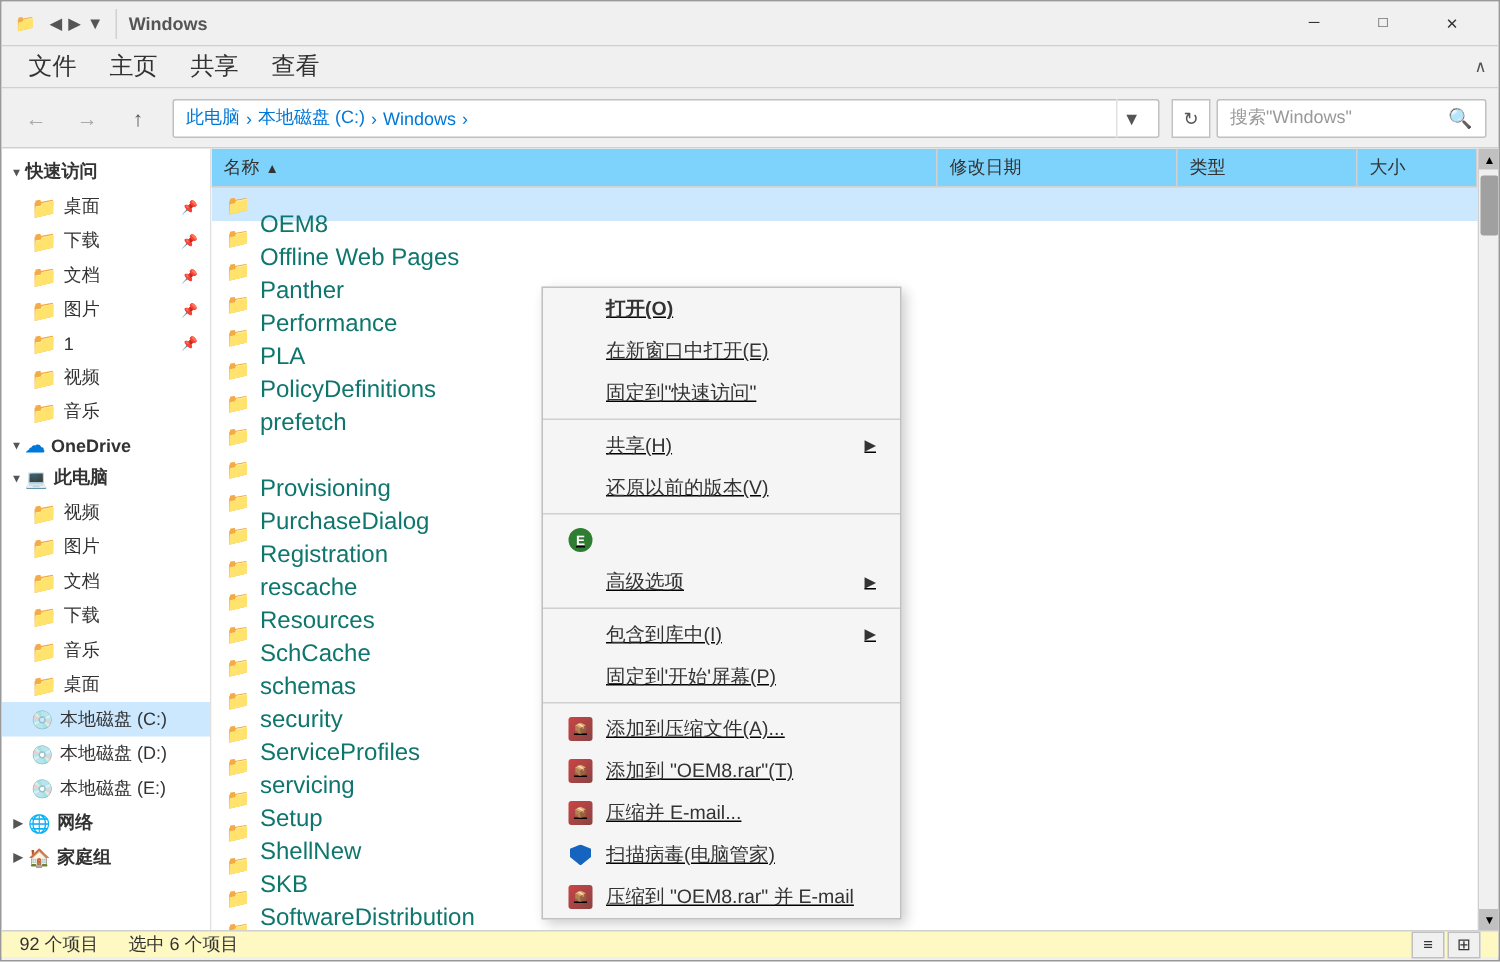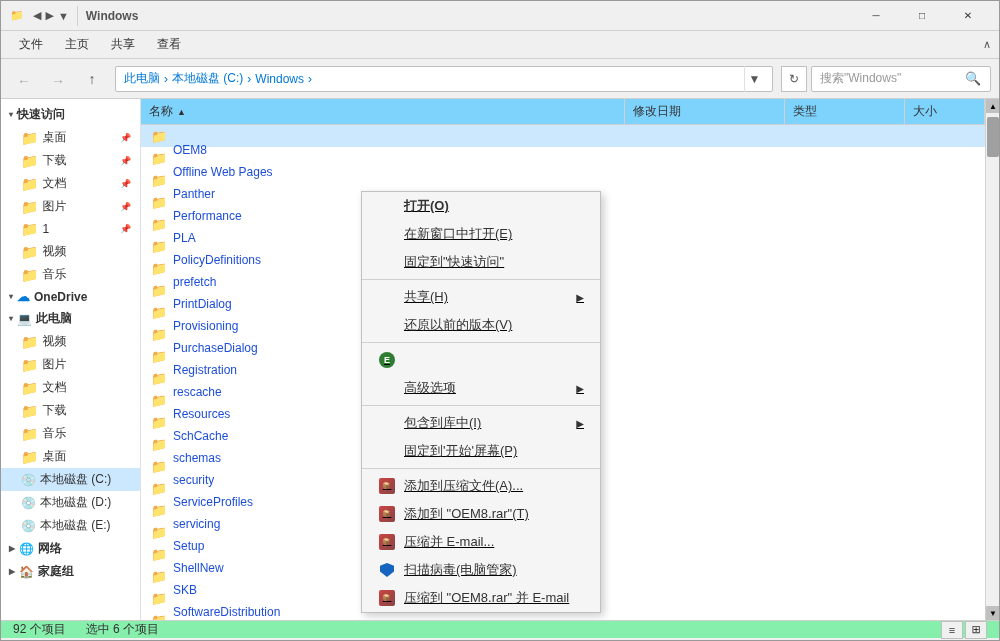--- a/index.html
+++ b/index.html
@@ -22,21 +22,21 @@
     
     .menu-bar {
       background: #f0f0f0;
       height: 28px;
       display: flex;
       align-items: center;
       padding: 0 8px;
       border-bottom: 1px solid #d0d0d0;
       gap: 2px;
     }
-    .menu-item { padding: 4px 10px; font-size: 12px; color: #333; cursor: pointer; border-radius: 2px; }
+    .menu-item { padding: 4px 10px; font-size: 16px; color: #333; cursor: pointer; border-radius: 2px; }
 
     
     .toolbar {
       background: #f0f0f0;
       height: 40px;
       display: flex;
       align-items: center;
       padding: 0 8px;
       border-bottom: 1px solid #d0d0d0;
       gap: 4px;
@@ -142,33 +142,33 @@
     .col-size { width: 80px; text-align: center; }
     .file-list { overflow-y: auto; height: calc(100% - 26px); }
     .file-row {
       display: flex; align-items: center;
       height: 22px;
       padding: 0 0;
       cursor: pointer;
     }
     .file-row.selected { background: #cce8ff; }
     .file-row .file-icon { width: 20px; text-align: center; font-size: 13px; color: #f5c518; margin-left: 8px; }
-    .file-row .file-name { flex: 1; font-size: 12px; color: #1d4ed8; padding-left: 4px; margin-top: 27px; }
+    .file-row .file-name { flex: 1; font-size: 16px; color: #0f766e; padding-left: 4px; margin-top: 27px; }
 
     
     .right-scrollbar {
       width: 14px;
       background: #f0f0f0;
       border-left: 1px solid #d0d0d0;
     }
 
     
     .status-bar {
       height: 18px;
-      background: #86efac;
+      background: #fef9c3;
       border-top: 1px solid #d0d0d0;
       display: flex;
       align-items: center;
       padding: 0 12px;
       font-size: 12px;
       color: #333;
       gap: 20px;
     }
 
     
@@ -405,21 +405,20 @@
         <div class="file-row">
           <span class="file-icon">📁</span>
           <span class="file-name">PolicyDefinitions</span>
         </div>
         <div class="file-row">
           <span class="file-icon">📁</span>
           <span class="file-name">prefetch</span>
         </div>
         <div class="file-row">
           <span class="file-icon">📁</span>
-          <span class="file-name">PrintDialog</span>
         </div>
         <div class="file-row">
           <span class="file-icon">📁</span>
           <span class="file-name">Provisioning</span>
         </div>
         <div class="file-row">
           <span class="file-icon">📁</span>
           <span class="file-name">PurchaseDialog</span>
         </div>
         <div class="file-row">

